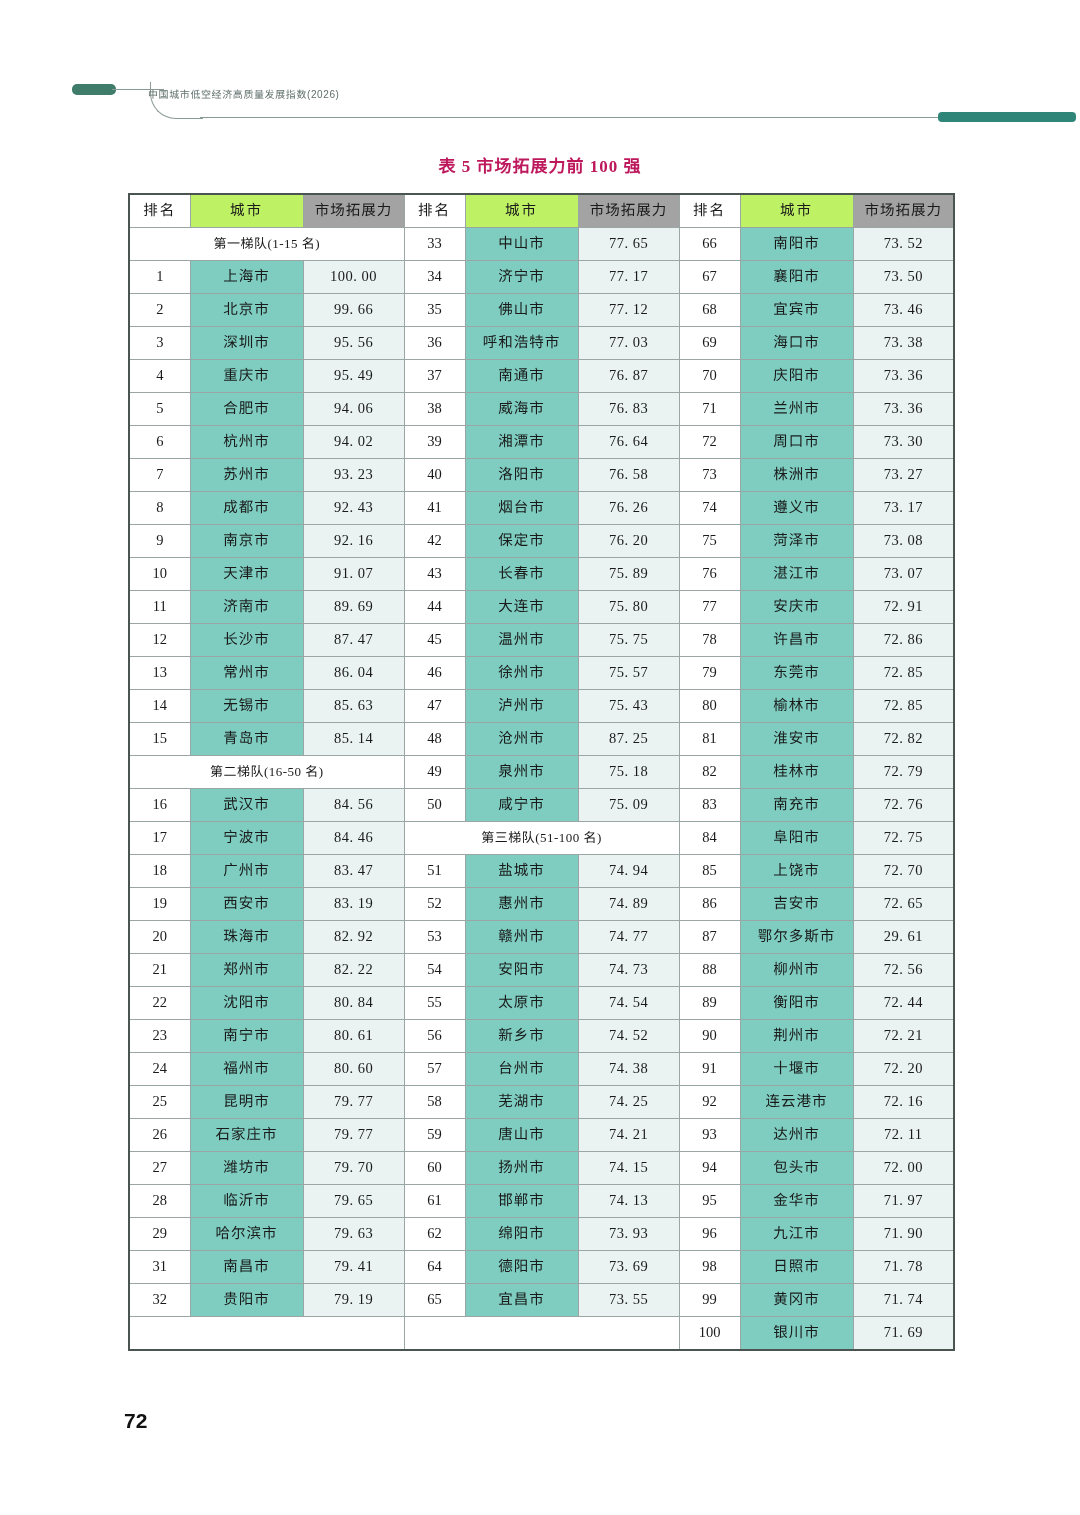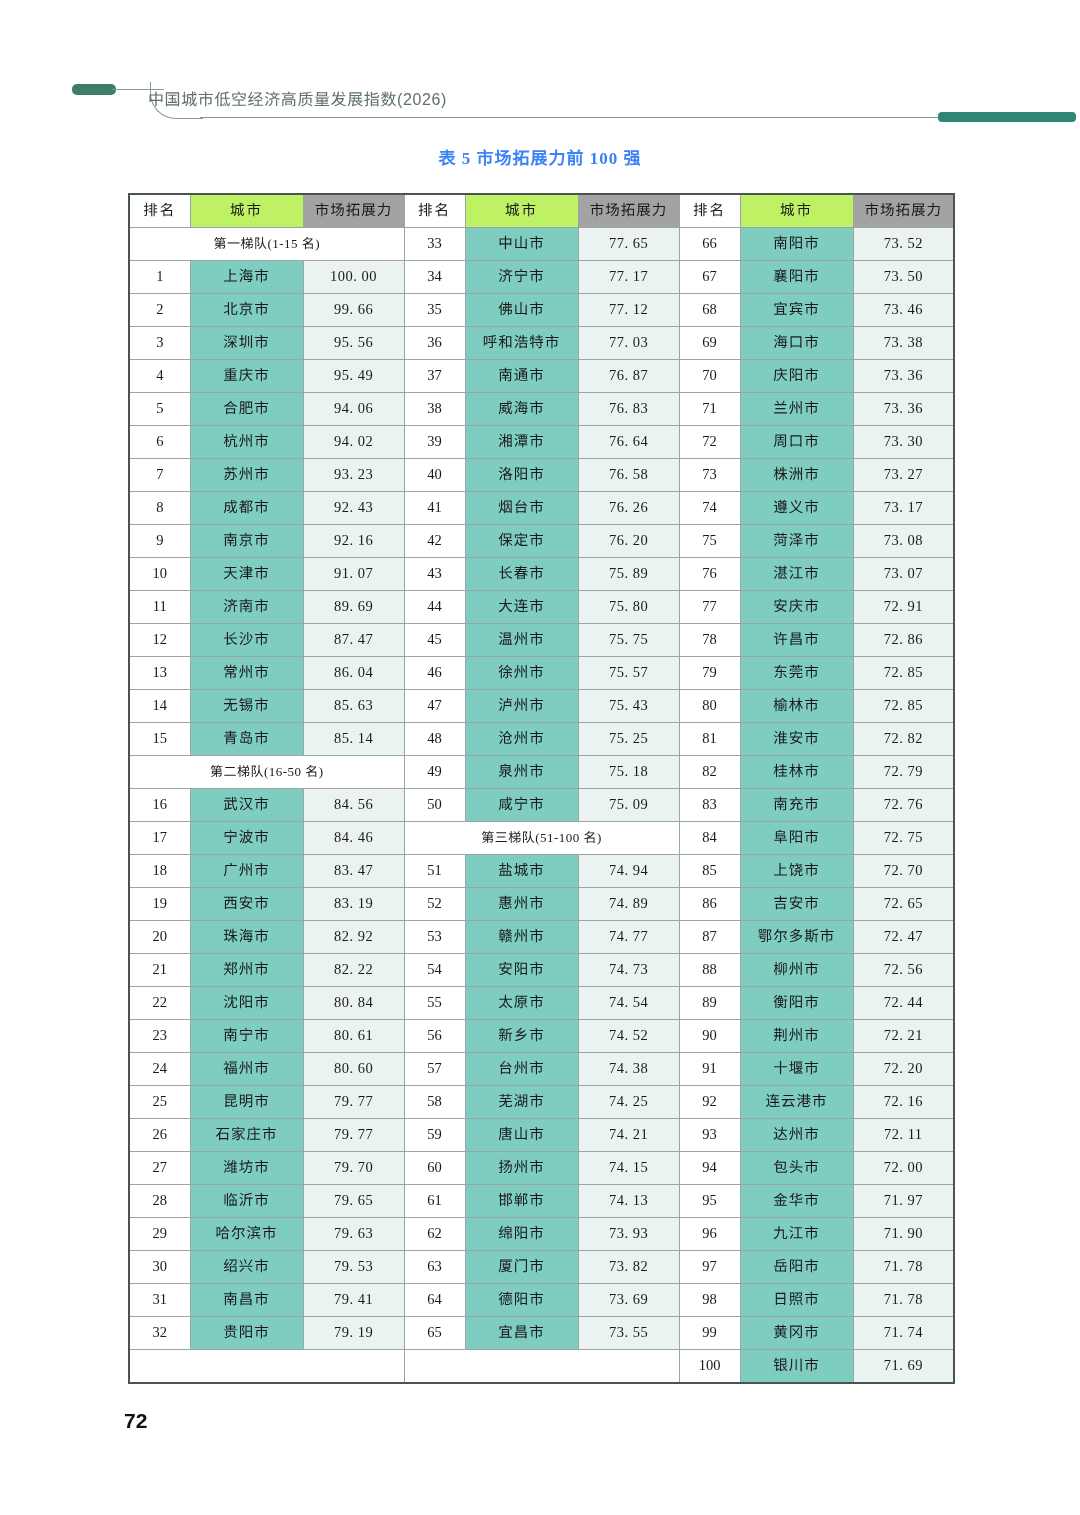--- a/index.html
+++ b/index.html
@@ -67,38 +67,38 @@
     top: 117px;
     width: 742px;
     height: 1px;
     background: #8a9a95;
   }
   .hdr-title {
     position: absolute;
     left: 148px;
     top: 86px;
     font-family: "Liberation Sans", "DejaVu Sans", sans-serif;
-    font-size: 16px;
+    font-size: 10px;
     letter-spacing: 0.6px;
     color: #5f6f6b;
     white-space: nowrap;
   }
 
   
   .table-caption {
     position: absolute;
-    top: 144px;
+    top: 152px;
     left: 0;
     width: 1080px;
     text-align: center;
     font-family: "Liberation Serif", "DejaVu Serif", serif;
     font-weight: bold;
     font-size: 17px;
     letter-spacing: 1px;
-    color: #3b82f6;
+    color: #be185d;
   }
 
   
   .table-wrap {
     position: absolute;
     left: 128px;
     top: 193px;
     width: 951px;
   }
   table.rank-table {
@@ -378,21 +378,21 @@
           <td class="cell-rank">80</td>
           <td class="cell-city">榆林市</td>
           <td class="cell-score">72. 85</td>
         </tr>
         <tr>
           <td class="cell-rank">15</td>
           <td class="cell-city">青岛市</td>
           <td class="cell-score">85. 14</td>
           <td class="cell-rank">48</td>
           <td class="cell-city">沧州市</td>
-          <td class="cell-score">75. 25</td>
+          <td class="cell-score">87. 25</td>
           <td class="cell-rank">81</td>
           <td class="cell-city">淮安市</td>
           <td class="cell-score">72. 82</td>
         </tr>
         <tr>
           <td class="cell-tier" colspan="3">第二梯队(16-50 名)</td>
           <td class="cell-rank">49</td>
           <td class="cell-city">泉州市</td>
           <td class="cell-score">75. 18</td>
           <td class="cell-rank">82</td>
@@ -443,21 +443,21 @@
         </tr>
         <tr>
           <td class="cell-rank">20</td>
           <td class="cell-city">珠海市</td>
           <td class="cell-score">82. 92</td>
           <td class="cell-rank">53</td>
           <td class="cell-city">赣州市</td>
           <td class="cell-score">74. 77</td>
           <td class="cell-rank">87</td>
           <td class="cell-city">鄂尔多斯市</td>
-          <td class="cell-score">72. 47</td>
+          <td class="cell-score">29. 61</td>
         </tr>
         <tr>
           <td class="cell-rank">21</td>
           <td class="cell-city">郑州市</td>
           <td class="cell-score">82. 22</td>
           <td class="cell-rank">54</td>
           <td class="cell-city">安阳市</td>
           <td class="cell-score">74. 73</td>
           <td class="cell-rank">88</td>
           <td class="cell-city">柳州市</td>
@@ -545,31 +545,20 @@
           <td class="cell-city">哈尔滨市</td>
           <td class="cell-score">79. 63</td>
           <td class="cell-rank">62</td>
           <td class="cell-city">绵阳市</td>
           <td class="cell-score">73. 93</td>
           <td class="cell-rank">96</td>
           <td class="cell-city">九江市</td>
           <td class="cell-score">71. 90</td>
         </tr>
         <tr>
-          <td class="cell-rank">30</td>
-          <td class="cell-city">绍兴市</td>
-          <td class="cell-score">79. 53</td>
-          <td class="cell-rank">63</td>
-          <td class="cell-city">厦门市</td>
-          <td class="cell-score">73. 82</td>
-          <td class="cell-rank">97</td>
-          <td class="cell-city">岳阳市</td>
-          <td class="cell-score">71. 78</td>
-        </tr>
-        <tr>
           <td class="cell-rank">31</td>
           <td class="cell-city">南昌市</td>
           <td class="cell-score">79. 41</td>
           <td class="cell-rank">64</td>
           <td class="cell-city">德阳市</td>
           <td class="cell-score">73. 69</td>
           <td class="cell-rank">98</td>
           <td class="cell-city">日照市</td>
           <td class="cell-score">71. 78</td>
         </tr>

